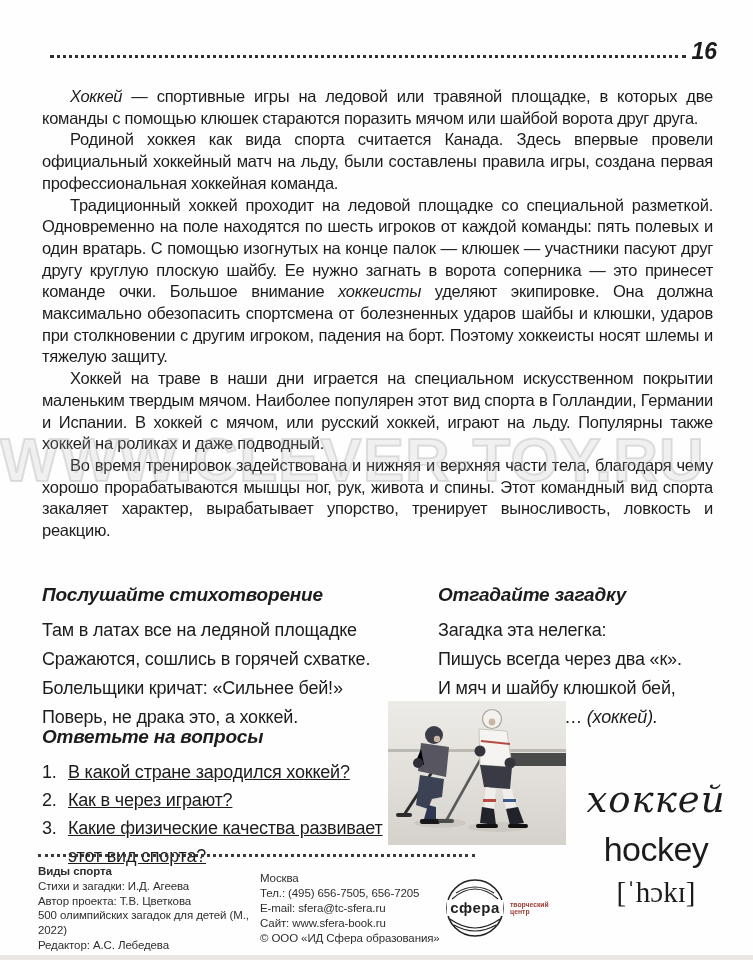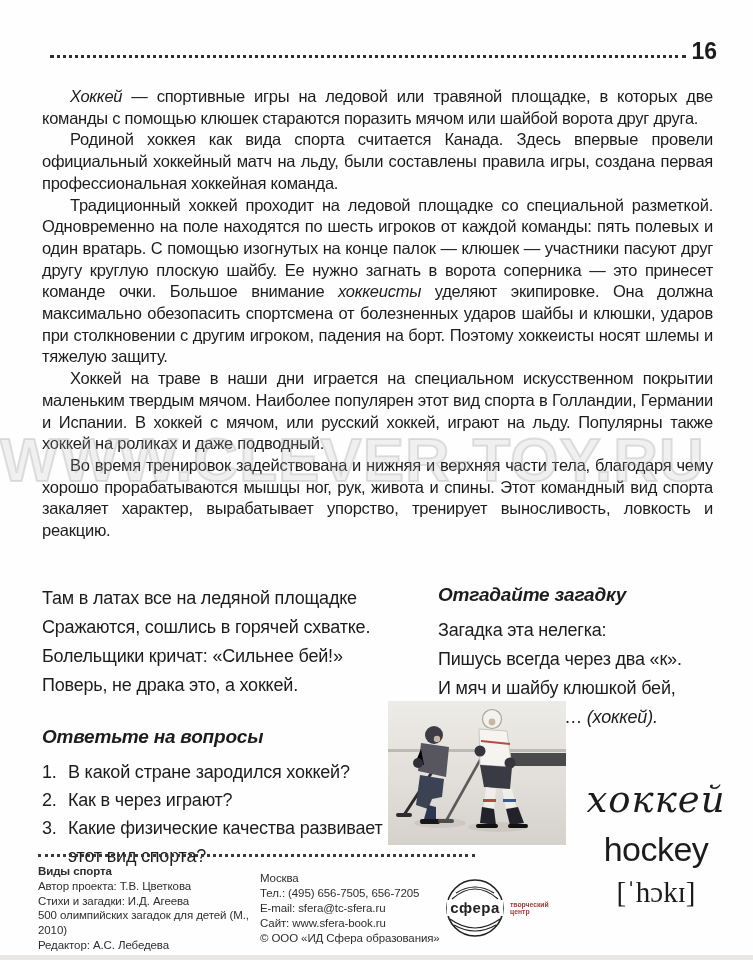--- a/index.html
+++ b/index.html
@@ -7,21 +7,21 @@
     position:relative;width:753px;height:960px;overflow:hidden;
     background:#fefefe;color:#1c1c1c;
     font-family:"Liberation Sans","DejaVu Sans",sans-serif;
   }
   .page::after{content:"";position:absolute;left:0;right:0;bottom:0;height:5px;background:#e9e6e4;}
 
   
   .header{position:absolute;top:38px;left:42px;right:36px;display:flex;align-items:flex-end;}
   .page-title{font-size:28px;font-weight:bold;font-style:italic;letter-spacing:-0.5px;white-space:nowrap;}
   .leader{flex:1;border-bottom:3px dotted #2e2e2e;margin:0 5px 5px 8px;height:1px;}
-  .page-number{font-size:23px;font-weight:bold;margin-bottom:-2px;}
+  .page-number{font-size:23px;font-weight:bold;font-style:italic;margin-bottom:-2px;}
 
   
   .article{position:absolute;top:86px;left:42px;right:40px;height:482px;overflow:hidden;
     font-size:16.5px;line-height:21.7px;letter-spacing:-0.25px;text-align:justify;}
   .article p{margin:0;text-indent:28px;}
   .ital{font-style:italic;}
 
   
   .watermark{position:absolute;top:424px;left:0;width:625px;text-align:center;
     font-size:62px;font-weight:bold;letter-spacing:1px;white-space:nowrap;
@@ -32,21 +32,21 @@
   .columns{position:absolute;top:584px;left:42px;right:36px;display:flex;}
   .col-left{flex:0 0 396px;}
   .col-right{flex:1;}
   .section-heading{font-size:19px;font-weight:bold;font-style:italic;letter-spacing:-0.2px;margin:0 0 10px 0;}
   .verse{font-size:18px;line-height:29px;letter-spacing:-0.2px;}
 
   
   .questions{position:absolute;top:726px;left:42px;width:352px;}
   .q-row{display:flex;font-size:18px;line-height:28px;letter-spacing:-0.2px;}
   .q-num{flex:0 0 26px;}
-  .q-text{flex:1;}
+  .q-text{flex:1;text-decoration:underline;}
 
   
   .photo{position:absolute;left:388px;top:701px;width:178px;height:144px;}
 
   
   .vocab{position:absolute;left:570px;top:778px;width:172px;text-align:center;}
   .vocab-cursive{font-family:"DejaVu Serif","Liberation Serif",serif;font-style:italic;font-size:37px;line-height:44px;letter-spacing:1px;}
   .vocab-english{font-size:34px;line-height:38px;font-weight:normal;letter-spacing:-0.5px;margin-top:8px;}
   .vocab-transcription{font-family:Liberation Serif, serif;font-size:29px;line-height:36px;margin-top:6px;}
 
@@ -76,20 +76,21 @@
     <p>Родиной хоккея как вида спорта считается Канада. Здесь впервые провели официальный хоккейный матч на льду, были составлены правила игры, создана первая профессиональная хоккейная команда.</p>
     <p><span>Традиционный хоккей проходит на ледовой площадке со специальной разметкой. Одновременно на поле находятся по шесть игроков от каждой команды: пять полевых и один вратарь. С помощью изогнутых на конце палок — клюшек — участники пасуют друг другу круглую плоскую шайбу. Ее нужно загнать в ворота соперника — это принесет команде очки. Большое внимание </span><span class="ital">хоккеисты</span><span> уделяют экипировке. Она должна максимально обезопасить спортсмена от болезненных ударов шайбы и клюшки, ударов при столкновении с другим игроком, падения на борт. Поэтому хоккеисты носят шлемы и тяжелую защиту.</span></p>
     <p>Хоккей на траве в наши дни играется на специальном искусственном покрытии маленьким твердым мячом. Наиболее популярен этот вид спорта в Голландии, Германии и Испании. В хоккей с мячом, или русский хоккей, играют на льду. Популярны также хоккей на роликах и даже подводный.</p>
     <p>Во время тренировок задействована и нижняя и верхняя части тела, благодаря чему хорошо прорабатываются мышцы ног, рук, живота и спины. Этот командный вид спорта закаляет характер, вырабатывает упорство, тренирует выносливость, ловкость и реакцию.</p>
   </div>
 
   <div class="watermark">WWW.CLEVER-TOY.RU</div>
 
   <div class="columns">
     <div class="col-left">
+      <div class="section-heading">Послушайте стихотворение</div>
       <div class="verse">Там в латах все на ледяной площадке</div>
       <div class="verse">Сражаются, сошлись в горячей схватке.</div>
       <div class="verse">Болельщики кричат: «Сильнее бей!»</div>
       <div class="verse">Поверь, не драка это, а хоккей.</div>
     </div>
     <div class="col-right">
       <div class="section-heading">Отгадайте загадку</div>
       <div class="verse">Загадка эта нелегка:</div>
       <div class="verse">Пишусь всегда через два «к».</div>
       <div class="verse">И мяч и шайбу клюшкой бей,</div>
@@ -165,23 +166,23 @@
     <div class="vocab-cursive">хоккей</div>
     <div class="vocab-english">hockey</div>
     <div class="vocab-transcription">[ˈhɔkɪ]</div>
   </div>
 
   <div class="footer">
     <div class="footer-dots"></div>
     <div class="footer-row">
       <div class="footer-col left">
         <div class="footer-title">Виды спорта</div>
+        <div>Стихи и загадки: И.Д. Агеева</div>
         <div>Автор проекта: Т.В. Цветкова</div>
-        <div>Стихи и загадки: И.Д. Агеева</div>
-        <div>500 олимпийских загадок для детей (М., 2010)</div>
+        <div>500 олимпийских загадок для детей (М., 2022)</div>
         <div>Редактор: А.С. Лебедева</div>
       </div>
       <div class="footer-col mid">
         <div>Москва</div>
         <div>Тел.: (495) 656-7505, 656-7205</div>
         <div>E-mail: sfera@tc-sfera.ru</div>
         <div>Сайт: www.sfera-book.ru</div>
         <div>© ООО «ИД Сфера образования»</div>
       </div>
       <div class="logo-wrap">

